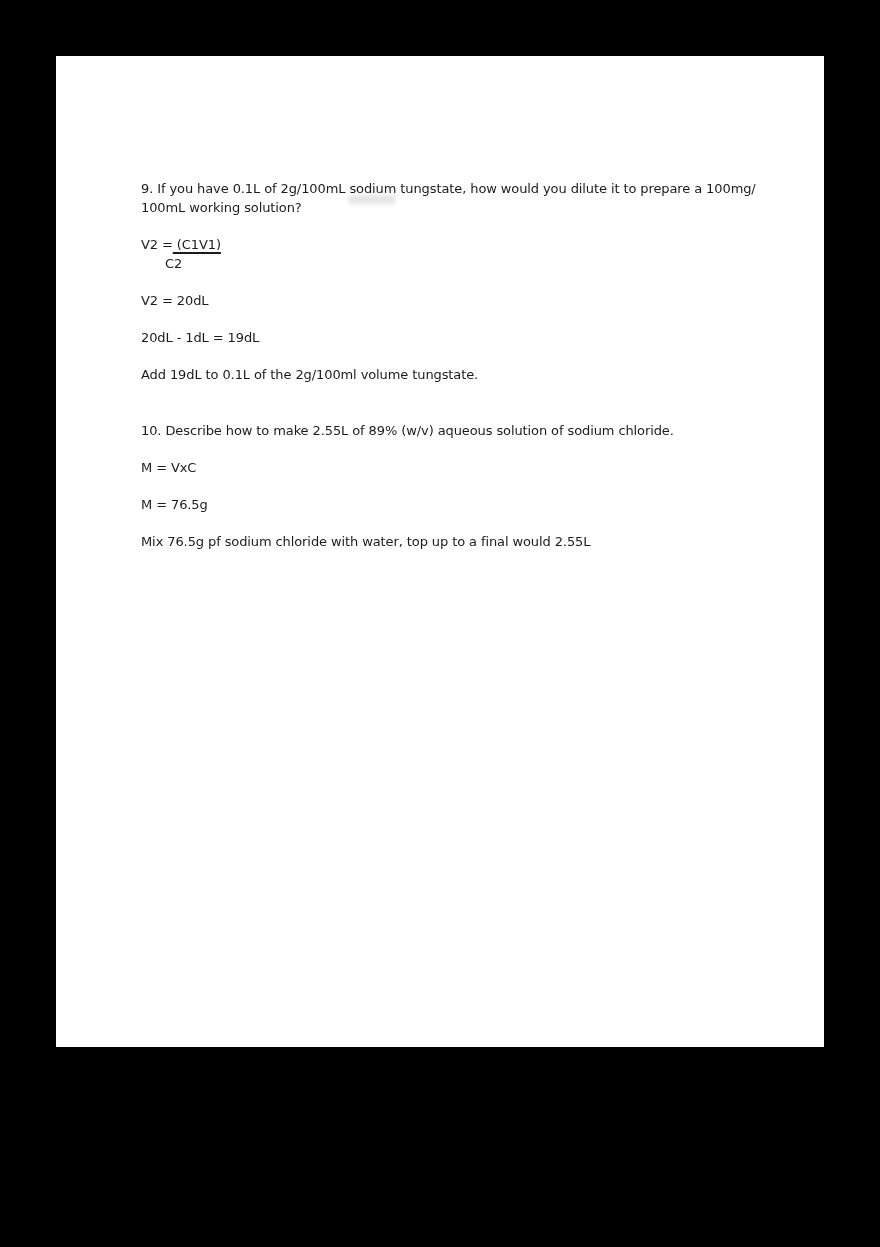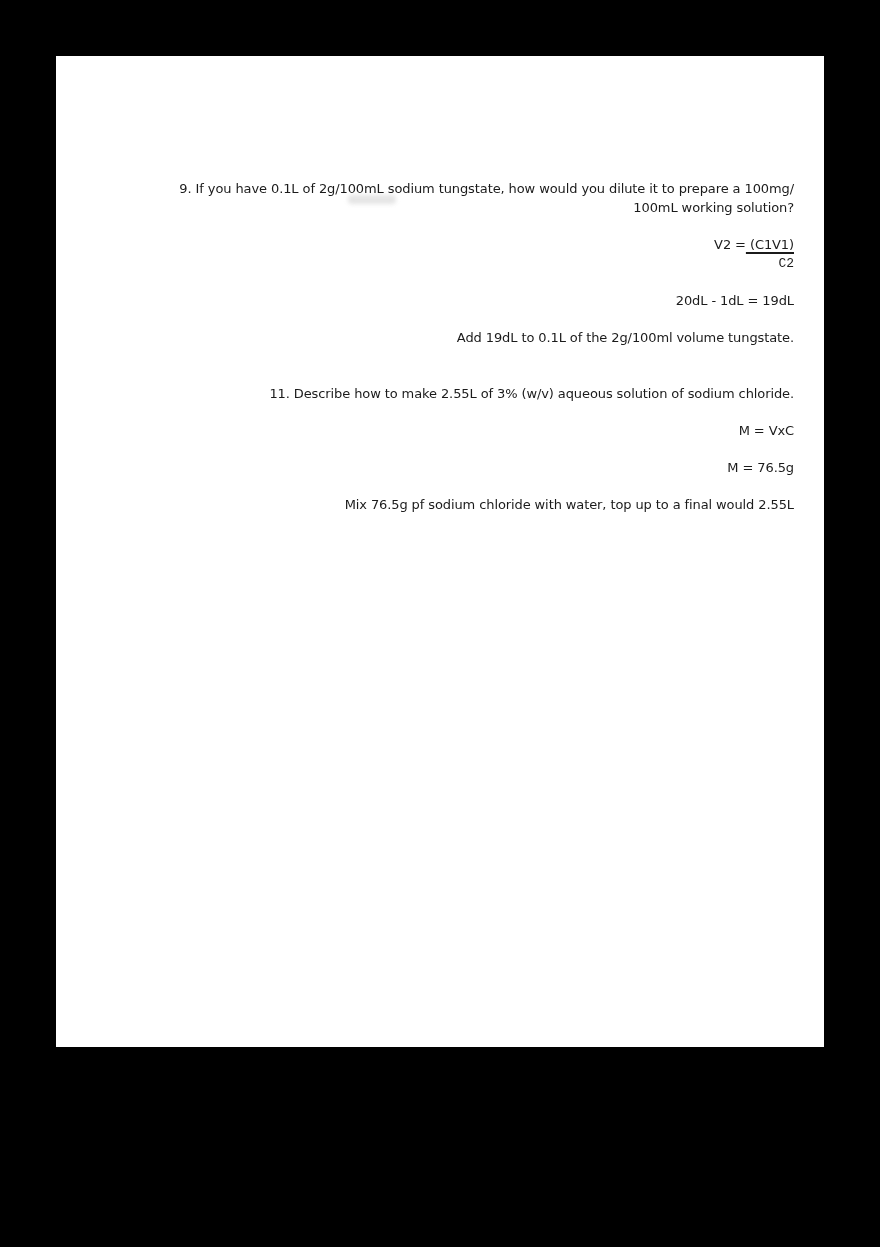--- a/index.html
+++ b/index.html
@@ -26,30 +26,30 @@
   .content {
     position: absolute;
     left: 85px;
     top: 123px;
     right: 30px;
     color: #1b1b1b;
     font-size: 13px;
     line-height: 19px;
     letter-spacing: -0.1px;
   }
-  .para { margin: 0 0 18px 0; text-align: right; }
+  .para { margin: 0 0 18px 0; }
   .gap-large { margin-bottom: 37px; }
   .line { white-space: pre; }
   .u {
     text-decoration: underline;
     text-decoration-thickness: 1.5px;
     text-underline-offset: 3px;
   }
   .pre { white-space: pre; }
-  .den1 { margin-left: 48px; font-family: Liberation Mono, monospace; }
+  .den1 { margin-left: 24px; }
   .den2 { margin-left: 34px; }
   .smudge {
     position: absolute;
     left: 292px;
     top: 139px;
     width: 48px;
     height: 9px;
     background: #cfcfcf;
     opacity: 0.55;
     filter: blur(2px);
@@ -68,26 +68,27 @@
         <div class="line">9. If you have 0.1L of 2g/100mL sodium tungstate, how would you dilute it to prepare a 100mg/</div>
         <div class="line">100mL working solution?</div>
       </div>
 
       <div class="para">
         <div class="line"><span>V2 =</span><span class="u pre"> (C1V1)</span></div>
         <div class="line den1"><span>C2</span></div>
       </div>
 
 
+      <div class="para line">V2 = 20dL</div>
 
       <div class="para line">20dL - 1dL = 19dL</div>
 
       <div class="para line gap-large">Add 19dL to 0.1L of the 2g/100ml volume tungstate.</div>
 
-      <div class="para line">11. Describe how to make 2.55L of 3% (w/v) aqueous solution of sodium chloride.</div>
+      <div class="para line">10. Describe how to make 2.55L of 89% (w/v) aqueous solution of sodium chloride.</div>
 
       <div class="para line">M = VxC</div>
 
 
       <div class="para line">M = 76.5g</div>
 
       <div class="para line">Mix 76.5g pf sodium chloride with water, top up to a final would 2.55L</div>
 
     </div>
   </div>

